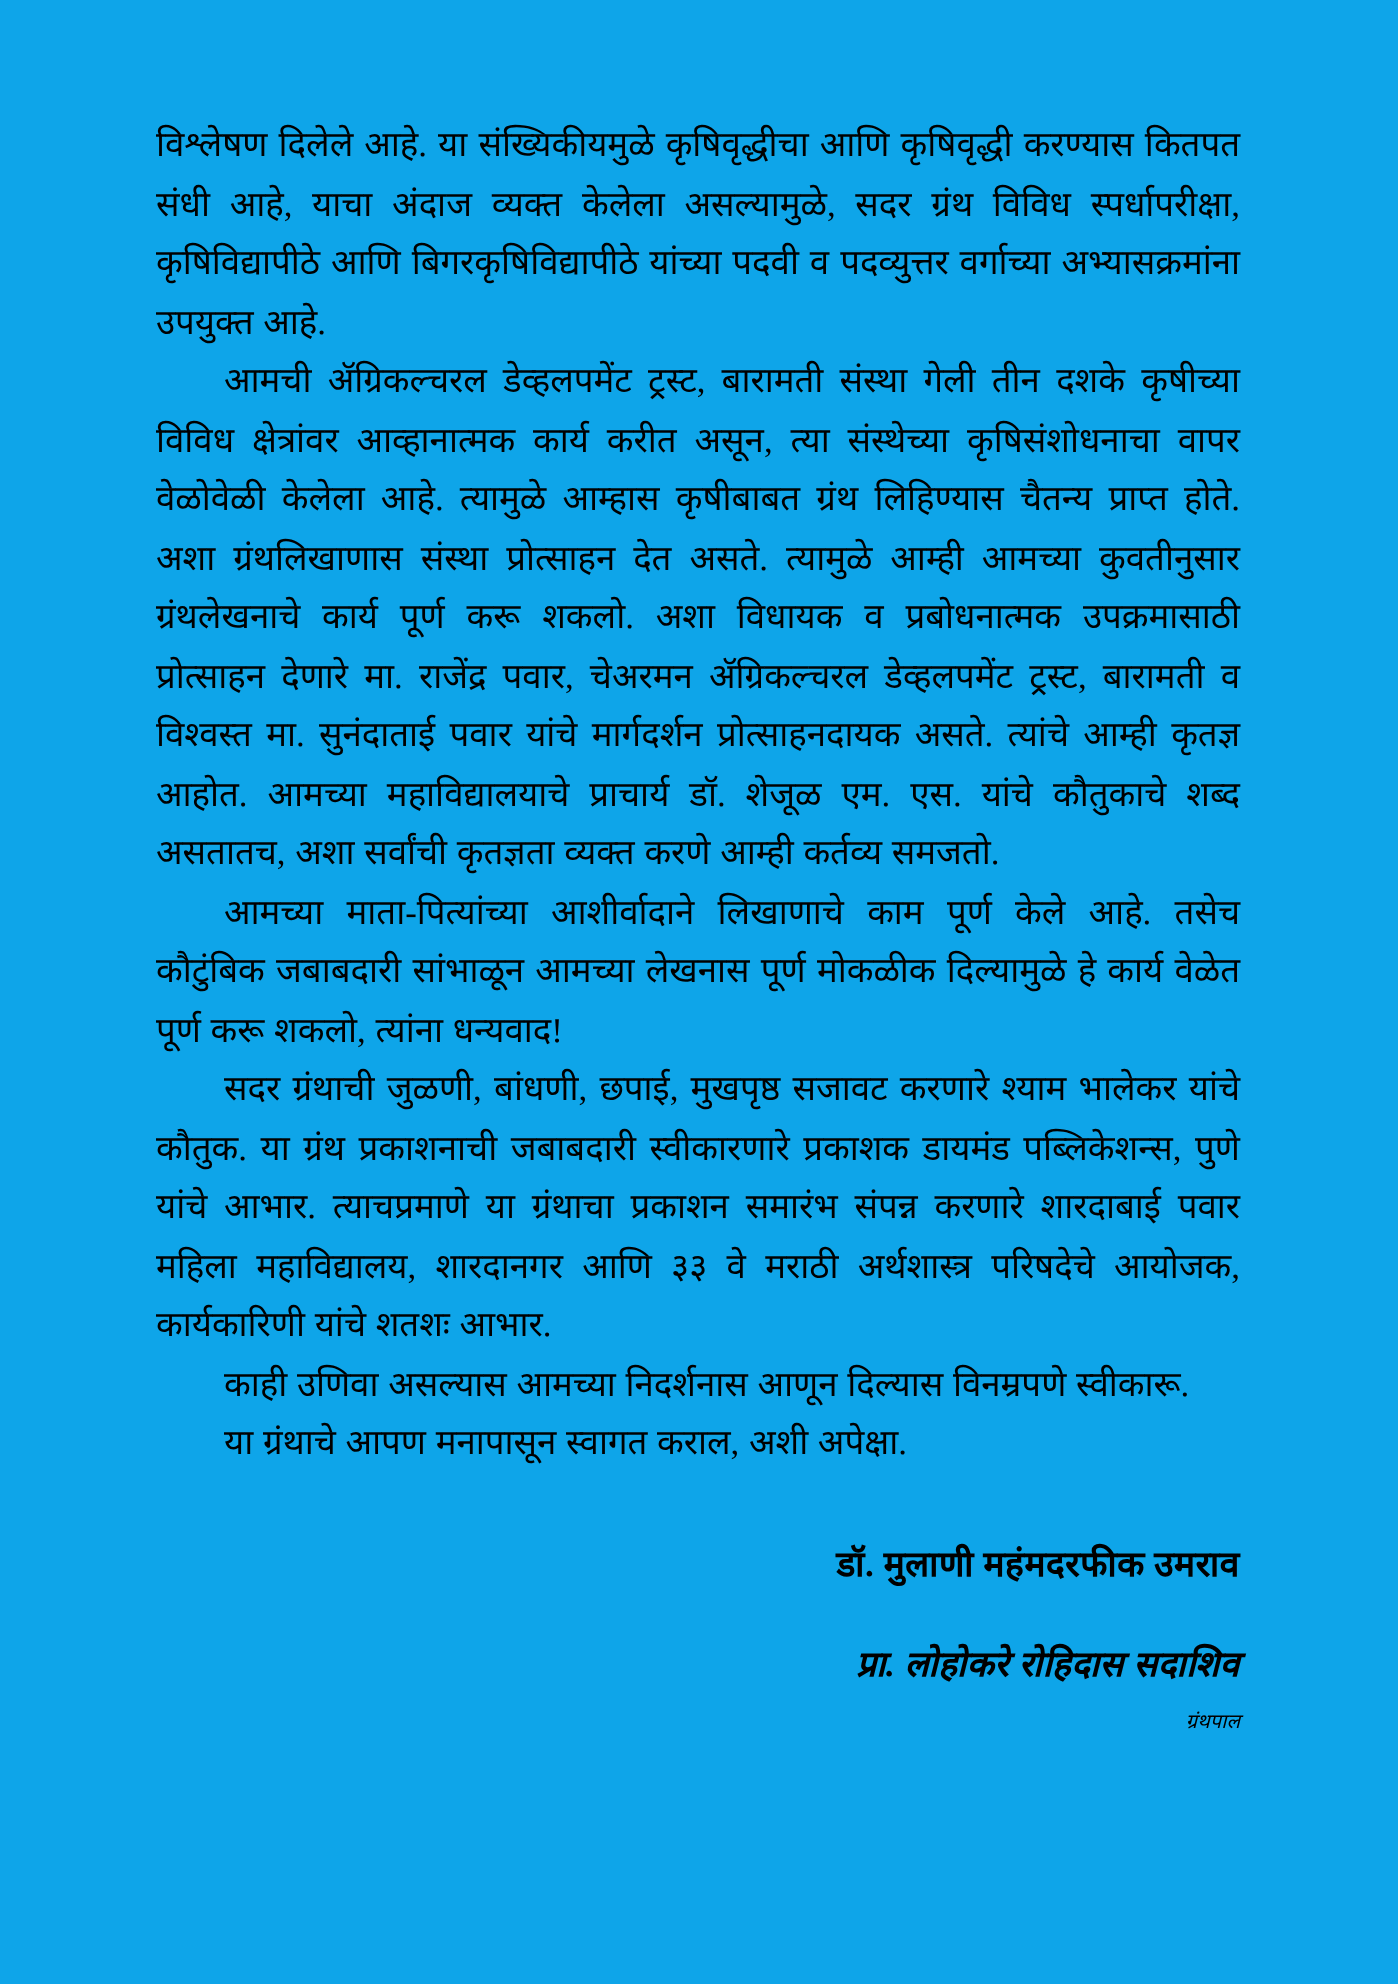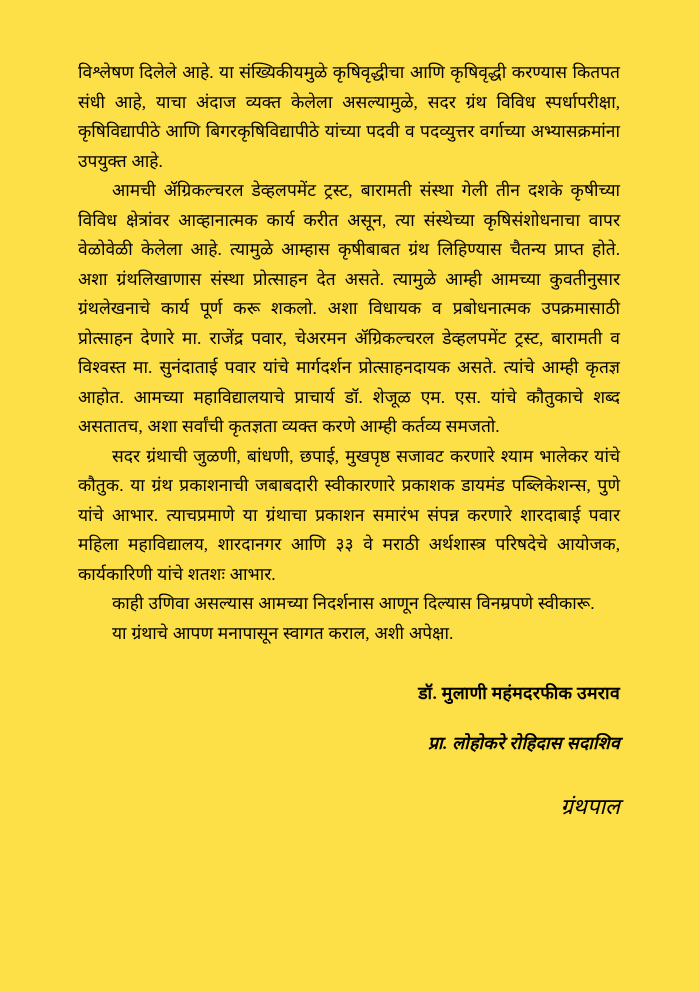--- a/index.html
+++ b/index.html
@@ -12,21 +12,21 @@
     background: #ffffff;
     font-family: "Liberation Serif", "DejaVu Serif", serif;
     color: #000000;
     overflow: hidden;
   }
 
   .page {
     position: relative;
     width: 699px;
     height: 992px;
-    background: #fde047;
+    background: #0ea5e9;
     box-sizing: border-box;
   }
 
   .content {
     position: absolute;
     left: 78px;
     top: 58px;
     width: 542px;
   }
 
@@ -65,44 +65,44 @@
     font-weight: 700;
     line-height: 29px;
     letter-spacing: 0.3px;
   }
   .sig-quals {
     font-size: 16.6px;
     font-weight: 400;
     line-height: 29px;
   }
   .sig-role {
-    font-size: 22px;
+    font-size: 10px;
     font-weight: 400;
     line-height: 29px;
-    margin-top: 34px;
   }
   .sig-group-2 {
     margin-top: 21px;
     font-style: italic;
   }
   .sig-shift {
     
     padding-left: 56px;
   }
 </style>
 </head>
 <body>
 
 <div class="page">
   <div class="content">
 
     <p class="para first">विश्लेषण दिलेले आहे. या संख्यिकीयमुळे कृषिवृद्धीचा आणि कृषिवृद्धी करण्यास कितपत संधी आहे, याचा अंदाज व्यक्त केलेला असल्यामुळे, सदर ग्रंथ विविध स्पर्धापरीक्षा, कृषिविद्यापीठे आणि बिगरकृषिविद्यापीठे यांच्या पदवी व पदव्युत्तर वर्गाच्या अभ्यासक्रमांना उपयुक्त आहे.</p>
 
     <p class="para">आमची ॲग्रिकल्चरल डेव्हलपमेंट ट्रस्ट, बारामती संस्था गेली तीन दशके कृषीच्या विविध क्षेत्रांवर आव्हानात्मक कार्य करीत असून, त्या संस्थेच्या कृषिसंशोधनाचा वापर वेळोवेळी केलेला आहे. त्यामुळे आम्हास कृषीबाबत ग्रंथ लिहिण्यास चैतन्य प्राप्त होते. अशा ग्रंथलिखाणास संस्था प्रोत्साहन देत असते. त्यामुळे आम्ही आमच्या कुवतीनुसार ग्रंथलेखनाचे कार्य पूर्ण करू शकलो. अशा विधायक व प्रबोधनात्मक उपक्रमासाठी प्रोत्साहन देणारे मा. राजेंद्र पवार, चेअरमन ॲग्रिकल्चरल डेव्हलपमेंट ट्रस्ट, बारामती व विश्वस्त मा. सुनंदाताई पवार यांचे मार्गदर्शन प्रोत्साहनदायक असते. त्यांचे आम्ही कृतज्ञ आहोत. आमच्या महाविद्यालयाचे प्राचार्य डॉ. शेजूळ एम. एस. यांचे कौतुकाचे शब्द असतातच, अशा सर्वांची कृतज्ञता व्यक्त करणे आम्ही कर्तव्य समजतो.</p>
 
+    <p class="para">आमच्या माता-पित्यांच्या आशीर्वादाने लिखाणाचे काम पूर्ण केले आहे. तसेच कौटुंबिक जबाबदारी सांभाळून आमच्या लेखनास पूर्ण मोकळीक दिल्यामुळे हे कार्य वेळेत पूर्ण करू शकलो, त्यांना धन्यवाद!</p>
 
     <p class="para">सदर ग्रंथाची जुळणी, बांधणी, छपाई, मुखपृष्ठ सजावट करणारे श्याम भालेकर यांचे कौतुक. या ग्रंथ प्रकाशनाची जबाबदारी स्वीकारणारे प्रकाशक डायमंड पब्लिकेशन्स, पुणे यांचे आभार. त्याचप्रमाणे या ग्रंथाचा प्रकाशन समारंभ संपन्न करणारे शारदाबाई पवार महिला महाविद्यालय, शारदानगर आणि ३३ वे मराठी अर्थशास्त्र परिषदेचे आयोजक, कार्यकारिणी यांचे शतशः आभार.</p>
 
     <p class="para single">काही उणिवा असल्यास आमच्या निदर्शनास आणून दिल्यास विनम्रपणे स्वीकारू.</p>
 
     <p class="para single">या ग्रंथाचे आपण मनापासून स्वागत कराल, अशी अपेक्षा.</p>
 
     <div class="sig-block sig-shift">
 
       <div class="sig-group-1">

